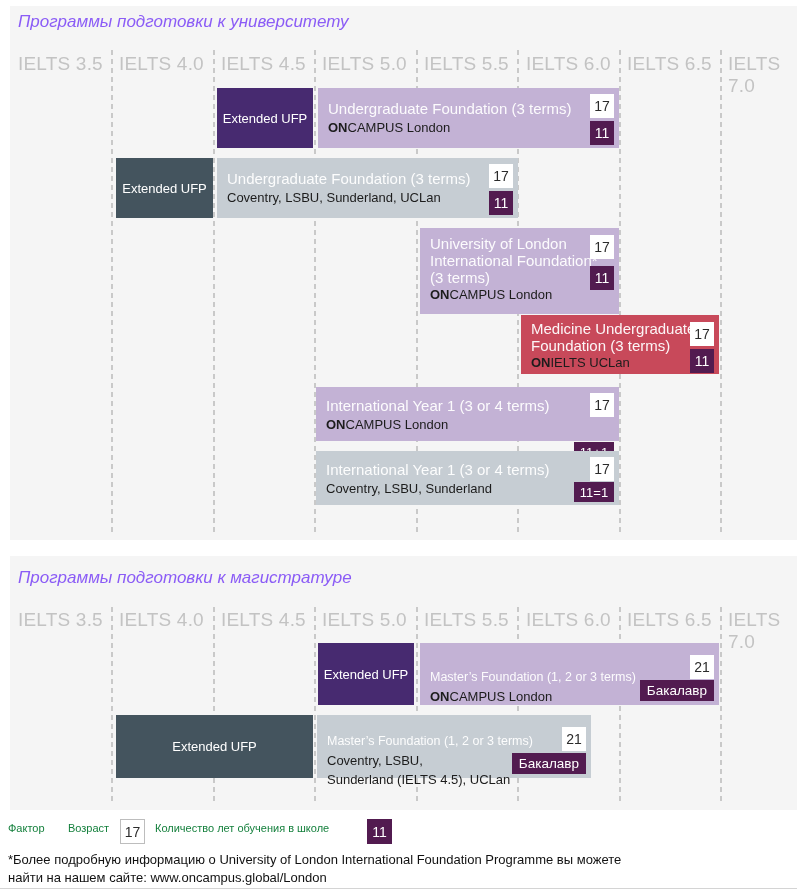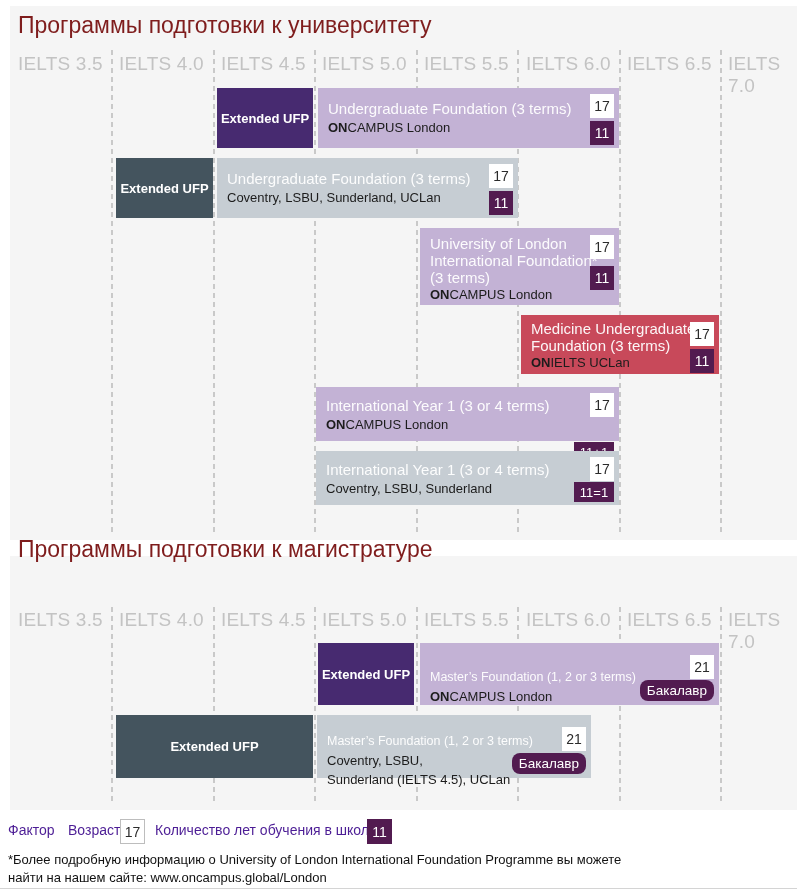--- a/index.html
+++ b/index.html
@@ -1,41 +1,41 @@
 <!DOCTYPE html>
 <html><head>
 <meta charset="utf-8">
 <style>
   html,body{margin:0;padding:0;background:#fff;}
   .page{position:relative;width:797px;height:891px;background:#ffffff;
         font-family:"Liberation Sans",sans-serif;overflow:hidden;}
   .panel{position:absolute;left:10px;width:787px;background:#f5f5f5;}
-  .sec-title{position:absolute;left:18px;font-size:23px;color:#7f1d1d;}
+  .sec-title{position:absolute;left:18px;font-size:17px;color:#8b5cf6;font-style:italic;}
   .scale-label{position:absolute;font-size:19px;color:#c3c3c3;letter-spacing:.2px;}
   .tick{position:absolute;width:2px;
         background-image:repeating-linear-gradient(to bottom,#c9c9c9 0 5px,transparent 5px 9px);}
   .prefix-box{position:absolute;display:flex;align-items:center;justify-content:center;
-        color:#ffffff;font-size:13px;font-weight:bold;}
+        color:#ffffff;font-size:13px;}
   .purple{background:#472a70;}
   .slate{background:#44545e;}
   .bar{position:absolute;box-sizing:border-box;}
   .lpurple{background:#c3b2d5;}
   .lgray{background:#c6cdd3;}
   .red{background:#c8495a;}
   .bar-title{font-size:15px;color:rgba(255,255,255,.95);line-height:19px;white-space:pre;}
   .bar-org{font-size:13px;color:#1c1c1c;line-height:19px;white-space:pre-line;}
   .bar-org b{font-weight:bold;}
   .compact .bar-title,.compact .bar-org{line-height:17px;}
   .tight .bar-title{font-size:12.5px;margin-top:12px;}
   .badge{position:absolute;right:5px;display:flex;align-items:center;justify-content:center;}
   .badge.white{width:24px;height:24px;background:#ffffff;color:#2b2b2b;font-size:14px;}
   .badge.plum{min-width:24px;height:24px;background:#521b50;color:#ffffff;font-size:14px;}
   .badge.wide{min-width:40px;height:20px;font-size:13px;}
-  .badge.degree{height:21px;padding:0 7px;font-size:13.5px;border-radius:8px;}
-  .legend-label{position:absolute;top:822px;font-size:14px;color:#4c1d95;}
+  .badge.degree{height:21px;padding:0 7px;font-size:13.5px;}
+  .legend-label{position:absolute;top:822px;font-size:11px;color:#15803d;}
   .legend-badge{position:absolute;top:819px;width:25px;height:25px;display:flex;
         align-items:center;justify-content:center;font-size:14px;}
   .legend-badge.white{background:#ffffff;border:1px solid #bdbdbd;color:#2b2b2b;box-sizing:border-box;}
   .legend-badge.plum{background:#521b50;color:#ffffff;}
   .footnote{position:absolute;left:8px;top:851px;font-size:13px;line-height:18px;
         color:#111111;white-space:pre-line;}
   .hairline{position:absolute;left:0;top:888px;width:797px;height:1px;background:#d4d4d4;}
 </style>
 </head>
 <body>
@@ -75,21 +75,21 @@
   <div class="prefix-box slate" style="left:116px;top:158px;width:97px;height:60px;">
     <span>Extended UFP</span>
   </div>
   <div class="bar lgray" style="left:217px;top:158px;width:301px;height:60px;padding:11px 56px 0 10px;">
     <div class="bar-title">Undergraduate Foundation (3 terms)</div>
     <div class="bar-org">Coventry, LSBU, Sunderland, UCLan</div>
     <div class="badge white" style="top:6px;">17</div>
     <div class="badge plum" style="top:33px;">11</div>
   </div>
 
-  <div class="bar lpurple compact" style="left:420px;top:228px;width:199px;height:77px;padding:7px 48px 0 10px;">
+  <div class="bar lpurple compact" style="left:420px;top:228px;width:199px;height:86px;padding:7px 48px 0 10px;">
     <div class="bar-title">University of London
 International Foundation*
 (3 terms)</div>
     <div class="bar-org"><b>ON</b><span>CAMPUS London</span></div>
     <div class="badge white" style="top:7px;">17</div>
     <div class="badge plum" style="top:38px;">11</div>
   </div>
 
   <div class="bar red compact" style="left:521px;top:315px;width:198px;height:59px;padding:5px 48px 0 10px;">
     <div class="bar-title">Medicine Undergraduate
@@ -107,21 +107,21 @@
   </div>
 
   <div class="bar lgray" style="left:316px;top:451px;width:303px;height:54px;padding:9px 56px 0 10px;">
     <div class="bar-title">International Year 1 (3 or 4 terms)</div>
     <div class="bar-org">Coventry, LSBU, Sunderland</div>
     <div class="badge white" style="top:6px;">17</div>
     <div class="badge plum wide" style="top:31px;">11=1</div>
   </div>
 
   <div class="panel" style="top:556px;height:254px;"></div>
-  <div class="sec-title" style="top:536px;">Программы подготовки к магистратуре</div>
+  <div class="sec-title" style="top:568px;">Программы подготовки к магистратуре</div>
 
   <span class="scale-label" style="left:18px;top:609px;">IELTS 3.5</span>
   <span class="scale-label" style="left:119px;top:609px;">IELTS 4.0</span>
   <span class="scale-label" style="left:221px;top:609px;">IELTS 4.5</span>
   <span class="scale-label" style="left:322px;top:609px;">IELTS 5.0</span>
   <span class="scale-label" style="left:424px;top:609px;">IELTS 5.5</span>
   <span class="scale-label" style="left:526px;top:609px;">IELTS 6.0</span>
   <span class="scale-label" style="left:627px;top:609px;">IELTS 6.5</span>
   <span class="scale-label" style="left:728px;top:609px;">IELTS 7.0</span>
 

